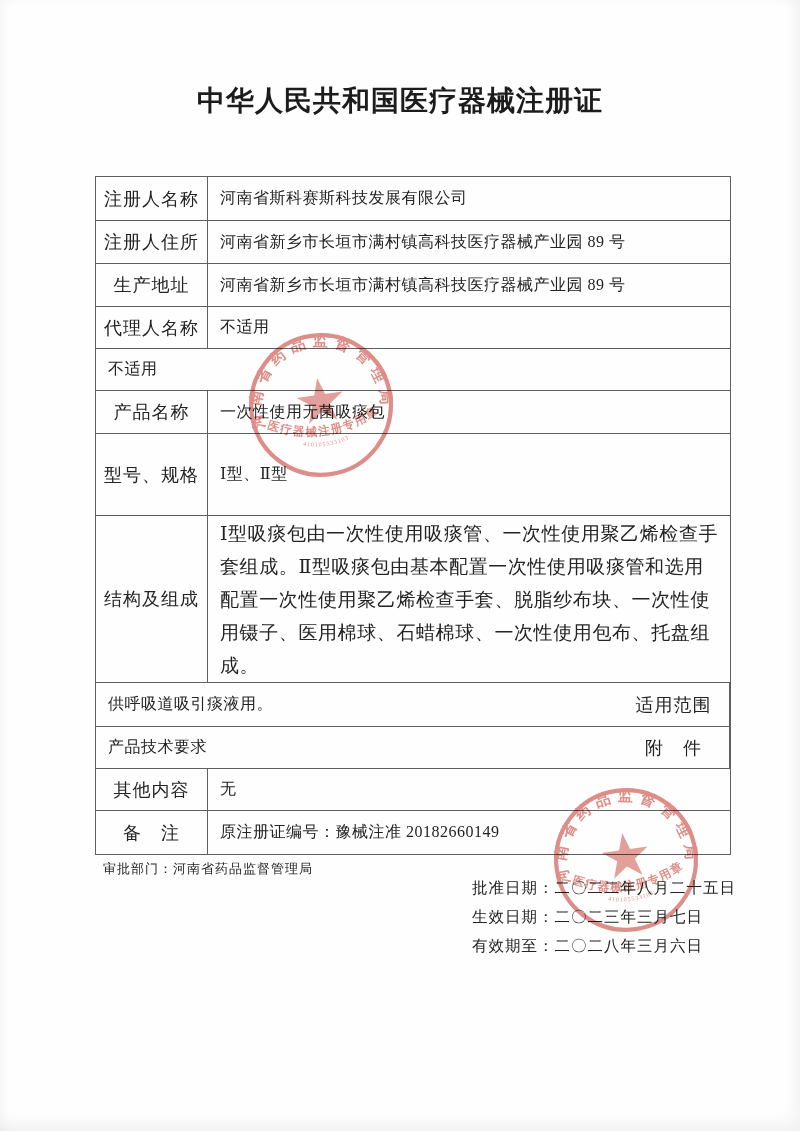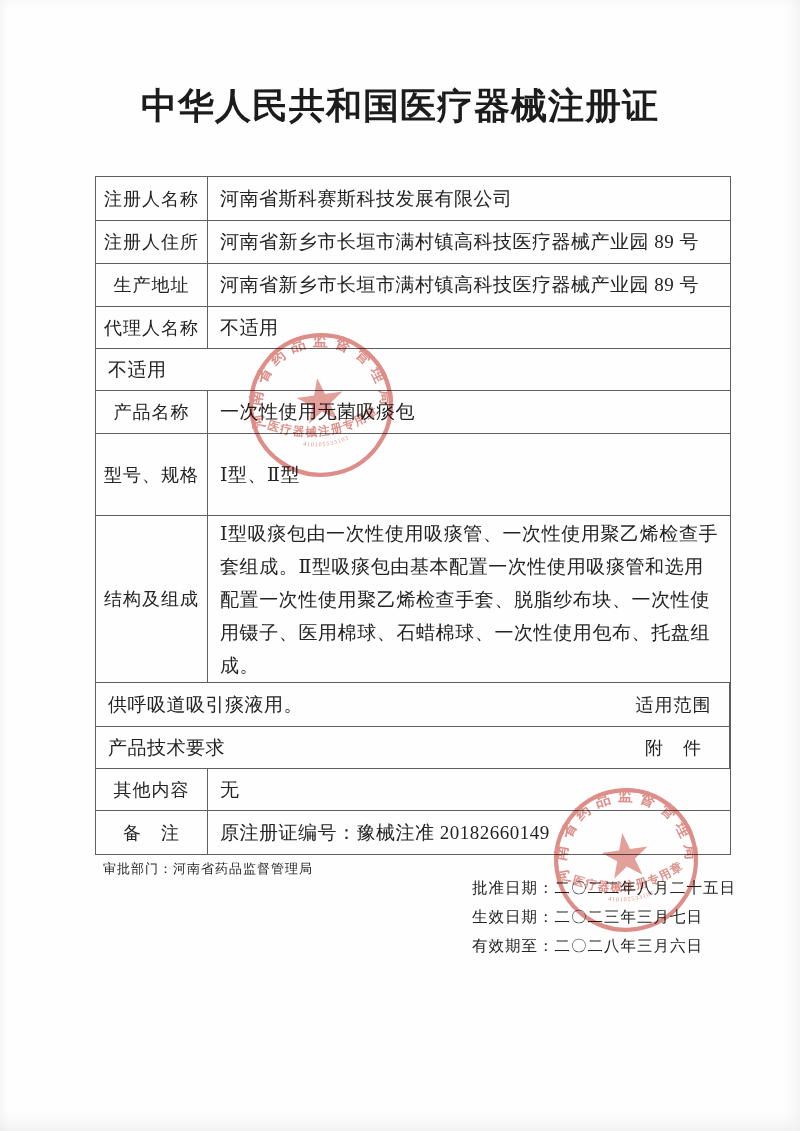--- a/index.html
+++ b/index.html
@@ -10,39 +10,39 @@
   }
   .page{
     position:absolute;inset:0;background:#fefefe;overflow:hidden;
   }
   .page::after{
     content:"";position:absolute;inset:0;pointer-events:none;
     box-shadow:inset -5px -8px 16px rgba(0,0,0,0.05), inset 4px 2px 10px rgba(0,0,0,0.025);
   }
   .title{
     position:absolute;top:82px;left:0;width:800px;text-align:center;
-    font-size:36px;font-weight:700;letter-spacing:1px;margin:0;color:#1c1c1c;
+    font-size:28px;font-weight:700;letter-spacing:1px;margin:0;color:#1c1c1c;
   }
   .certno{
     position:absolute;top:143px;left:118px;font-size:17px;letter-spacing:.5px;
   }
   .cert-table{
     position:absolute;left:95px;top:176px;width:634px;
     border:1px solid #5f5f5f;background:transparent;
   }
   .row{display:flex;border-bottom:1px solid #5f5f5f;box-sizing:border-box;}
   .row:last-child{border-bottom:none;}
   .cell{box-sizing:border-box;}
   .cell.label{
     width:112px;flex:0 0 112px;border-right:1px solid #5f5f5f;
     display:flex;align-items:center;justify-content:center;text-align:center;
     font-size:18px;letter-spacing:1px;padding:0 4px;
   }
   .cell.value{
-    flex:1;display:flex;align-items:center;font-size:19px;
+    flex:1;display:flex;align-items:center;font-size:16px;
     padding:2px 14px 2px 12px;letter-spacing:.5px;line-height:1.55;
   }
   .cell.value.para{line-height:33px;letter-spacing:.6px;font-size:19px;padding-right:10px;}
   .footer-dept{
     position:absolute;left:103px;top:860px;font-size:13px;letter-spacing:1px;
   }
   .footer-dates{
     position:absolute;left:472px;top:874px;font-size:15.5px;letter-spacing:1px;
   }
   .footer-dates .date-line{height:29px;display:flex;align-items:center;}

